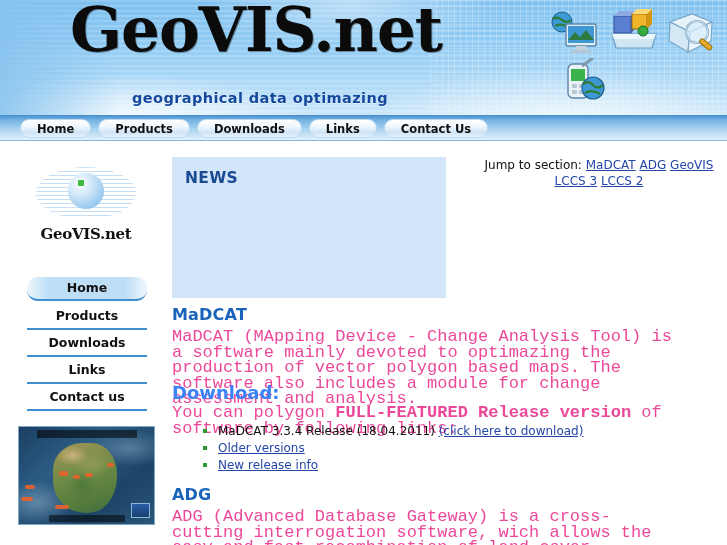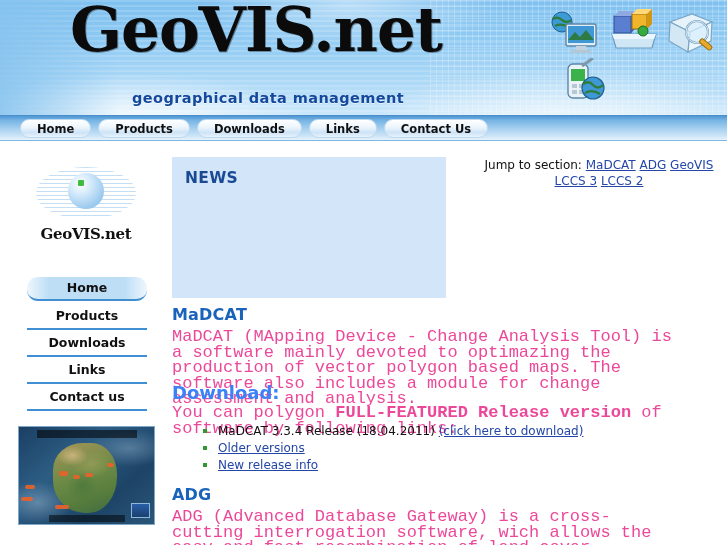--- a/index.html
+++ b/index.html
@@ -396,21 +396,21 @@
 <body>
 
 <div class="banner">
   <div class="banner-scanlines"></div>
   <div class="banner-grid"></div>
   <div class="banner-leftfade"></div>
 
   <div class="wordmark">GeoVIS.net</div>
   <div class="tagline">
     <br>
-    <span>geographical data management</span>
+    <span>geographical data optimazing</span>
   </div>
 
   <div class="banner-icons">
 
     <span class="bicon" style="left:0px; top:2px;">
       <svg width="54" height="48" viewBox="0 0 54 48">
         <circle cx="14" cy="12" r="10" fill="#3c9ad6" stroke="#1e5f92" stroke-width="1"></circle>
         <path d="M5 9 Q10 6 14 10 Q19 14 23 10" stroke="#2f7d3a" stroke-width="2.4" fill="none"></path>
         <path d="M7 16 Q13 13 20 17" stroke="#2f7d3a" stroke-width="2.2" fill="none"></path>
         <rect x="18" y="14" width="30" height="22" rx="2" fill="#dfeef9" stroke="#5f86a6" stroke-width="1.4"></rect>

